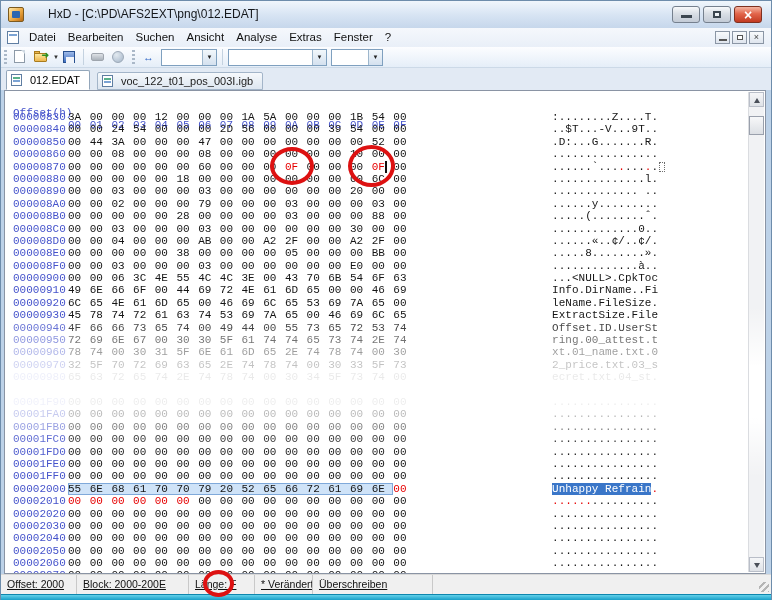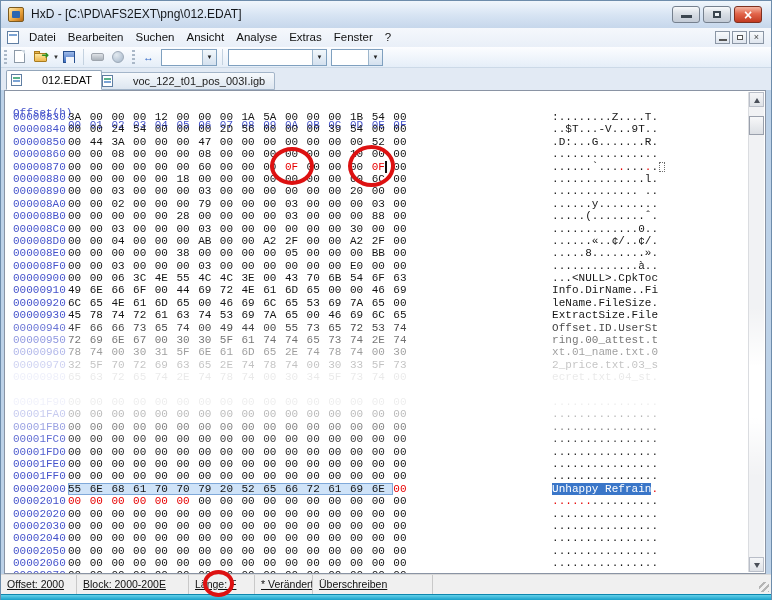--- a/index.html
+++ b/index.html
@@ -5,21 +5,21 @@
   html,body{margin:0;padding:0;background:#fff;}
   *{box-sizing:border-box;}
   #window{position:relative;width:772px;height:600px;background:#bdd2e8;
     box-shadow:inset 0 0 0 1px #6d8cab;font-family:"Liberation Sans",sans-serif;overflow:hidden;}
   
   .titlebar{position:absolute;top:1px;left:1px;right:1px;height:27px;
     background:linear-gradient(#f0f6fc,#d6e3f3 55%,#c6d7eb);}
   .title-icon{position:absolute;left:7px;top:6px;width:16px;height:15px;border:1px solid #7b5a20;
     background:linear-gradient(135deg,#ffe9a8,#e8a33d 60%,#b96a14);border-radius:2px;}
   .title-icon i{position:absolute;left:3px;top:3px;width:8px;height:7px;background:#2b66b0;display:block;border-radius:1px;}
-  .title-text{position:absolute;left:30px;top:6px;font-size:12px;color:#15181c;white-space:nowrap;}
+  .title-text{position:absolute;left:47px;top:6px;font-size:12px;color:#15181c;white-space:nowrap;}
   .winbtns{position:absolute;right:9px;top:5px;display:flex;gap:3px;}
   .wbtn{width:28px;height:17px;border:1px solid #75808e;border-radius:3px;position:relative;
     background:linear-gradient(#f7f9fb,#d9dee5 45%,#c3cbd6);}
   .wbtn.close{background:linear-gradient(#f3b5a2,#e2654b 45%,#c23a21);border-color:#7e3020;}
   .glyph-min{position:absolute;left:8px;bottom:4px;width:11px;height:3px;background:#3c4650;}
   .glyph-restore{position:absolute;left:9px;top:4px;width:8px;height:7px;border:2px solid #3c4650;background:#eef2f6;}
   .glyph-close{position:absolute;width:100%;text-align:center;top:-1px;color:#fff;font-size:14px;font-weight:bold;line-height:18px;}
   
   .menubar{position:absolute;top:28px;left:1px;right:1px;height:19px;
     background:linear-gradient(#f5f8fc,#e9eff8);display:flex;align-items:center;}
@@ -48,21 +48,21 @@
   .icon-save i{position:absolute;left:2px;top:5px;width:8px;height:6px;background:#f2f5fa;display:block;}
   .icon-chip{position:absolute;left:2px;top:4px;width:13px;height:8px;background:linear-gradient(#d9dde2,#9aa2ab);border:1px solid #8b929b;border-radius:2px;opacity:.8;}
   .icon-globe{position:absolute;left:2px;top:2px;width:12px;height:12px;border-radius:50%;background:radial-gradient(circle at 35% 30%,#dfe7ee,#93a7bd);border:1px solid #8795a6;opacity:.8;}
   .icon-arrows{font-size:11px;color:#2b62c4;font-weight:bold;line-height:16px;text-align:center;width:17px;position:absolute;}
   .combo{display:flex;height:17px;border:1px solid #7fa0bf;background:#fff;margin:0 2px;align-items:stretch;}
   .combo .val{font-size:11px;line-height:15px;padding:0 4px;color:#111;margin-top:21px;}
   .combo .btn{width:14px;background:linear-gradient(#f2f7fb,#d4e1ef);border-left:1px solid #9db6cc;
     font-size:6px;color:#222;text-align:center;line-height:15px;}
   
   .tabrow{position:absolute;top:68px;left:1px;right:1px;height:22px;background:#e2eaf4;}
-  .tab{position:absolute;bottom:0;font-size:11px;padding:0 9px 0 4px;display:flex;align-items:center;gap:20px;
+  .tab{position:absolute;bottom:0;font-size:11px;padding:0 9px 0 4px;display:flex;align-items:center;gap:8px;
     border:1px solid #93a6ba;border-radius:2px 2px 0 0;cursor:default;}
   .tab.active{left:5px;height:20px;background:#fff;border-bottom-color:#fff;z-index:2;}
   .tab.inactive{left:96px;height:18px;background:linear-gradient(#f6f9fc,#dde6f0);border-color:#a3b5c9;color:#222;}
   .tabicon{width:11px;height:12px;border:1px solid #5f7ea2;background:#fff;position:relative;}
   .tabicon i{position:absolute;left:1px;top:2px;width:7px;height:2px;background:#58b08a;display:block;box-shadow:0 3px 0 #7ba3d4;}
   
   .panel{position:absolute;left:4px;top:90px;width:762px;bottom:26px;background:#fff;
     border:1px solid #8a94a4;overflow:hidden;font-family:"Liberation Mono","DejaVu Sans Mono",monospace;}
   .hexhead{position:absolute;top:4px;left:0;right:0;height:13px;color:#4553cb;font-size:11px;white-space:pre;}
   .hexhead .off{position:absolute;left:8px;}

